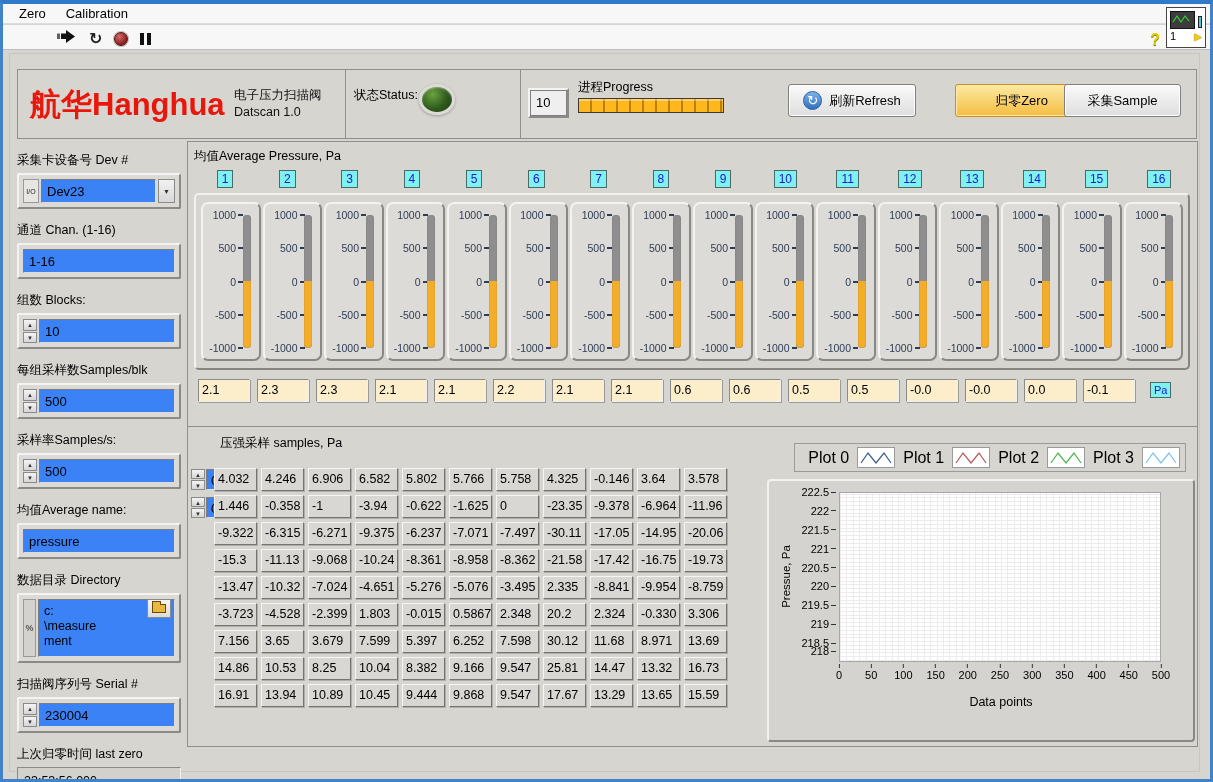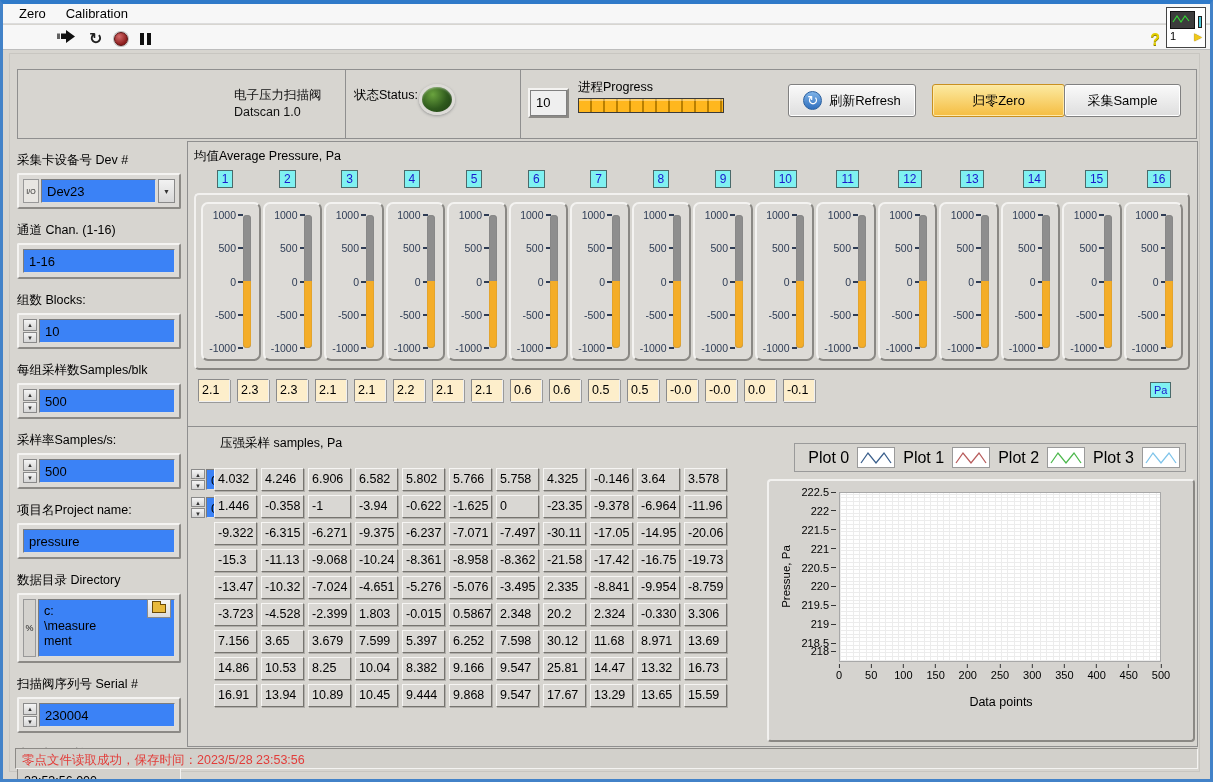--- a/index.html
+++ b/index.html
@@ -51,21 +51,21 @@
   .pnum-in { height:100%; background:#efefef; border:1px solid #808080; font-size:13px;
              padding:4px 0 0 5px; }
   .plabel { position:absolute; left:57px; top:9px; font-size:12.5px; }
   .pbar { position:absolute; left:57px; top:28px; width:146px; height:15px; border:1px solid #3a3a3a;
           background:repeating-linear-gradient(90deg,#ffb71e 0 11px,#b97f00 11px 13px);
           box-shadow:inset 0 2px 0 rgba(255,255,255,.35); }
   .btn { position:absolute; top:14px; height:33px; border:1px solid #808080; border-radius:3px;
          background:linear-gradient(#fafafa,#dedede); font-size:13px; display:flex;
          align-items:center; justify-content:center; gap:7px; box-shadow:inset 0 0 0 1px #fff; cursor:default; }
   .btn-refresh { left:267px; width:128px; }
-  .btn-zero { left:411px; width:133px; background:linear-gradient(#fceaa2,#f5bd41);
+  .btn-zero { left:434px; width:133px; background:linear-gradient(#fceaa2,#f5bd41);
               border-color:#c89020; box-shadow:inset 0 0 0 1px #ffe9a8;text-align:center; }
   .btn-sample { left:543px; width:117px; }
   .refresh-glyph { width:19px; height:19px; border-radius:50%; color:#fff; font-size:13px;
                    line-height:18px; text-align:center;
                    background:linear-gradient(#7fb3e8,#2f6fbe); border:1px solid #2a5f9e; }
 
   
   .sidebar { position:absolute; left:14px; top:142px; width:164px; }
   .fld-label { font-size:12.5px; margin:13px 0 4px 0; white-space:nowrap; }
   .sidebar .fld-label:first-child { margin-top:6px; }
@@ -110,21 +110,21 @@
   .gauge { flex:1; background:#dddbd7; border:2px solid; border-color:#f4f3f1 #8a8884 #8a8884 #f4f3f1;
            border-radius:7px; position:relative; }
   .gscale { position:absolute; left:2px; top:11px; bottom:11px; width:38px; }
   .gtick { position:absolute; right:0; transform:translateY(-50%); display:flex; align-items:center; gap:2px; }
   .gnum { font-size:10.5px; color:#2e3c55; }
   .gdash { width:5px; height:2px; background:#2e3c55; }
   .gtube { position:absolute; right:8px; top:11px; bottom:11px; width:8px; border-radius:4px;
            background:linear-gradient(#8e8e8e 0 50%, #f4ad28 50% 100%);
            box-shadow:inset 0 0 1px #555; }
   .val-row { position:absolute; left:10px; top:237px; display:flex; }
-  .valbox { width:32px; height:23px; margin-right:7px; background:#fdeecb;
+  .valbox { width:52px; height:23px; margin-right:7px; background:#fdeecb;
             border:1px solid #8a8a8a; border-right-color:#f0f0f0; border-bottom-color:#f0f0f0;
             box-shadow:1px 1px 0 #9a9a9a; font-size:12.5px; padding:3px 0 0 3px;
             white-space:nowrap; overflow:hidden; }
   .pa-badge { position:absolute; left:962px; top:240px; background:#7ff1f1; border:1px solid #4a6a6a;
               color:#1a1acd; font-size:11px; padding:1px 3px; }
 
   .sec-bottom { position:absolute; left:0; right:0; top:286px; bottom:0; }
   .samples-title { position:absolute; left:32px; top:7px; font-size:12.5px; }
   .idx-spin { position:absolute; display:flex; gap:1px; height:23px; }
   .idx-spin .inner { height:auto; padding:3px 0 0 4px; width:27px; flex:none; font-size:13px; }
@@ -201,20 +201,21 @@
     <span class="vi-row">
       <span class="vi-num">1</span>
       <span class="vi-arrow">▶</span>
     </span>
   </div>
 
   <div class="frame"></div>
 
   <div class="header">
     <div class="h-logo">
+      <span class="logo" style="color: rgb(232, 23, 12);">航华Hanghua</span>
       <div class="product">
         <div>电子压力扫描阀</div>
         <div>Datscan 1.0</div>
       </div>
     </div>
     <div class="h-status">
       <span class="status-label">状态Status:</span>
       <span class="led"></span>
     </div>
     <div class="h-rest">
@@ -269,21 +270,21 @@
 
     <div class="fld-label">采样率Samples/s:</div>
     <div class="ctl">
       <span class="spin-col">
         <span class="spin-btn">▲</span>
         <span class="spin-btn">▼</span>
       </span>
       <span class="inner">500</span>
     </div>
 
-    <div class="fld-label">项目名Project name:</div>
+    <div class="fld-label">均值Average name:</div>
     <div class="ctl">
       <span class="inner">pressure</span>
     </div>
 
     <div class="fld-label">数据目录 Directory</div>
     <div class="ctl ctl-dir">
       <span class="path-glyph">%</span>
       <span class="inner path-inner">
         <span style="display:block">c:</span>
         <span style="display:block">\measure</span>
@@ -1016,17 +1017,14 @@
               <div class="tv"></div>
               <div class="num">500</div>
             </div>
           </div>
         <div class="ylab">Pressue, Pa</div>
         <div class="xlab">Data points</div>
       </div>
     </div>
   </div>
 
-  <div class="statusbar" style="color: rgb(226, 61, 58);">
-    <span>零点文件读取成功，保存时间：2023/5/28 23:53:56</span>
-  </div>
 
 </div>
 
 </body></html>

